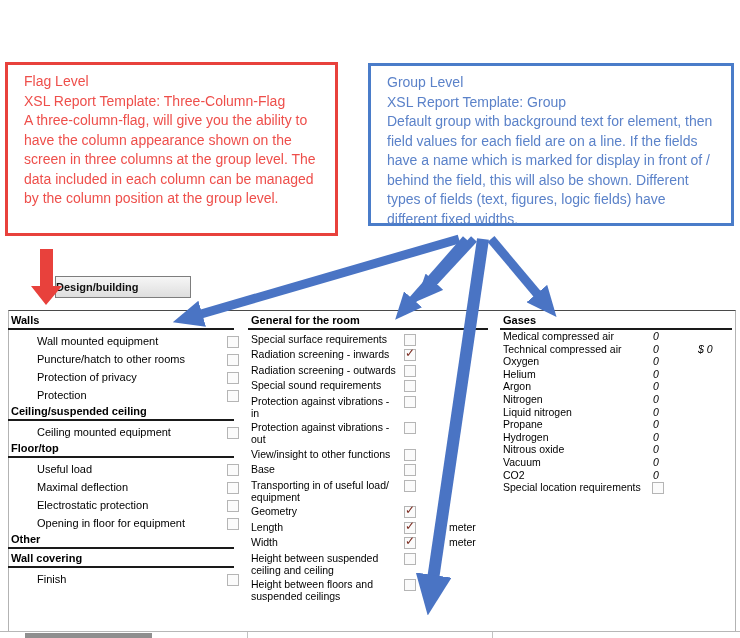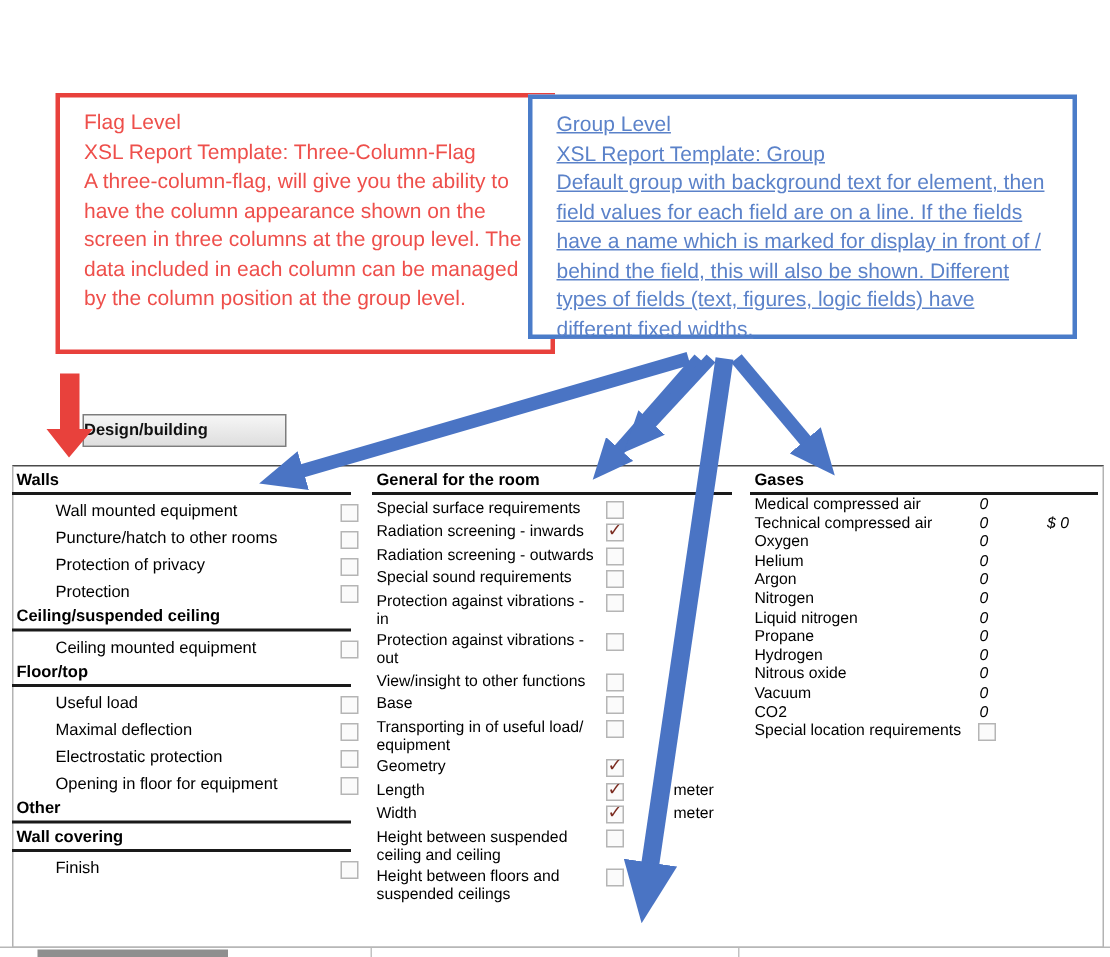--- a/index.html
+++ b/index.html
@@ -6,22 +6,22 @@
   #canvas {
     position:relative; width:740px; height:638px; overflow:hidden;
     background:#fff; font-family:"Liberation Sans", sans-serif; color:#000;
   }
 
   
   .callout {
     position:absolute; background:#fff; border:3px solid; z-index:10;
     padding:7px 12px 6px 16px; font-size:14px; line-height:19.5px;
   }
-  #flag-box  { left:5px;  top:62px; width:299px;  height:155px; border-color:#e8413c; color:#ee4f4b;margin-left:32px; }
-  #group-box { left:352px; top:63px; width:332px; height:144px; border-color:#4a7cc9; color:#5b82c9;text-decoration:underline; }
+  #flag-box  { left:5px;  top:62px; width:299px;  height:155px; border-color:#e8413c; color:#ee4f4b; }
+  #group-box { left:368px; top:63px; width:332px; height:144px; border-color:#4a7cc9; color:#5b82c9; }
 
   
   #form-border {
     position:absolute; left:8px; top:310px; width:726px; height:320px; z-index:1;
     border-left:1px solid #b3b3b3; border-right:1px solid #b3b3b3;
     border-bottom:1px solid #b3b3b3; border-top:1px solid #4a4a4a;
     background:#fff;
   }
   #design-tab {
     position:absolute; left:55px; top:276px; width:134px; height:20px; z-index:2;

